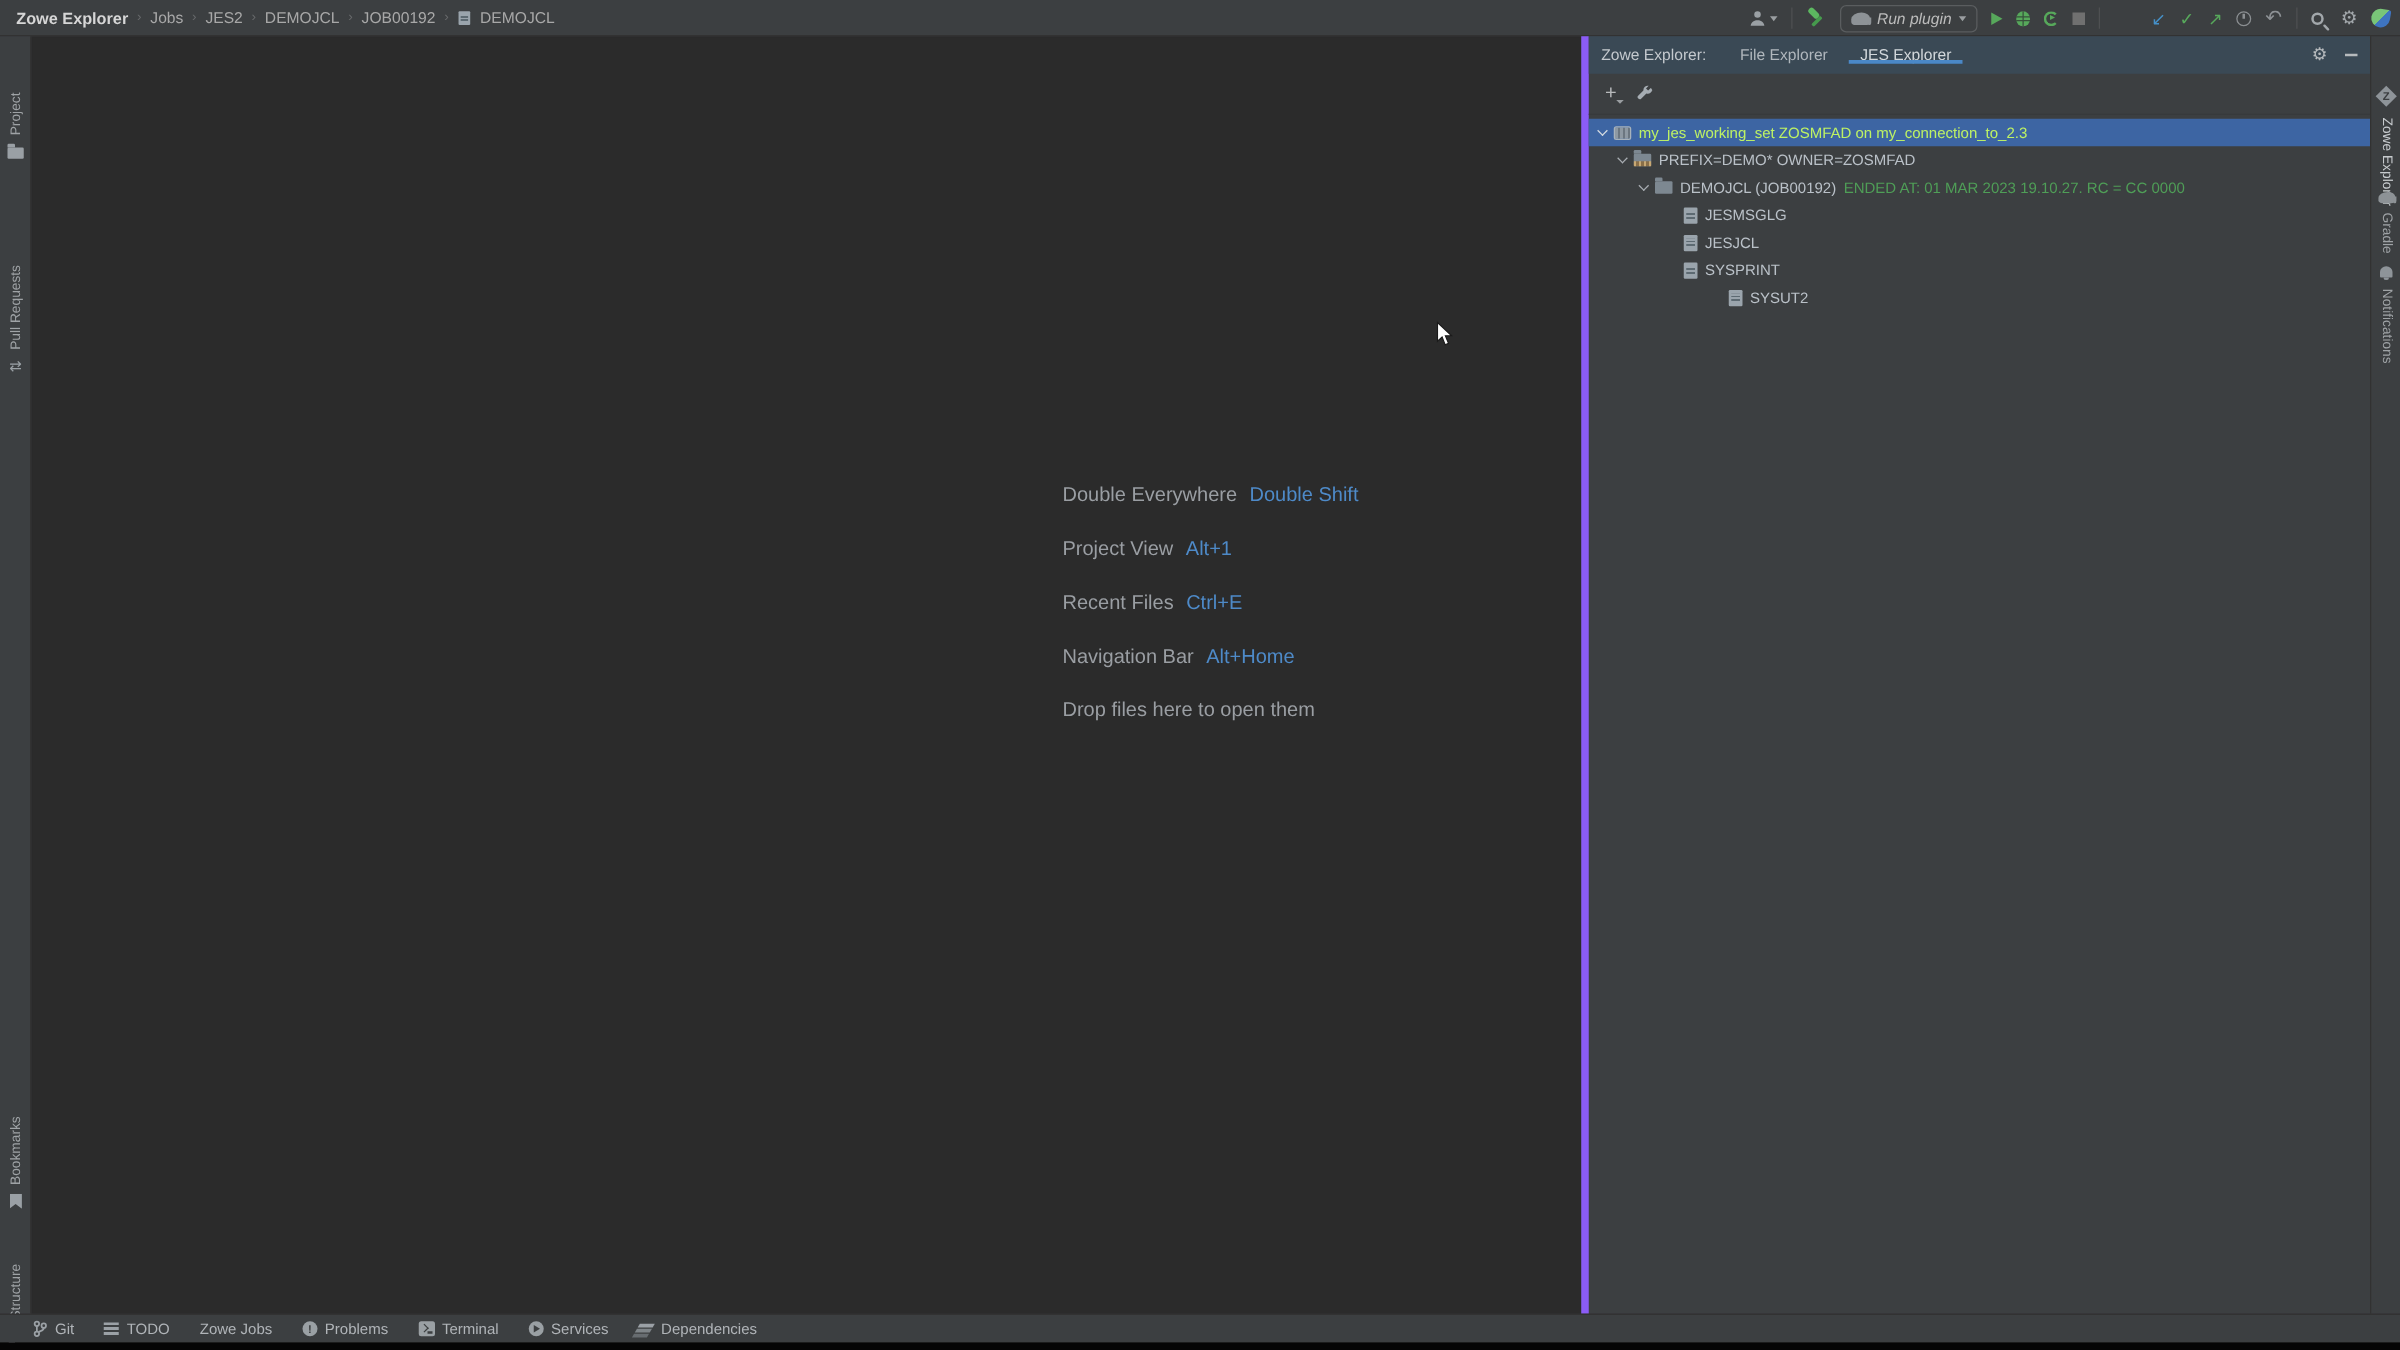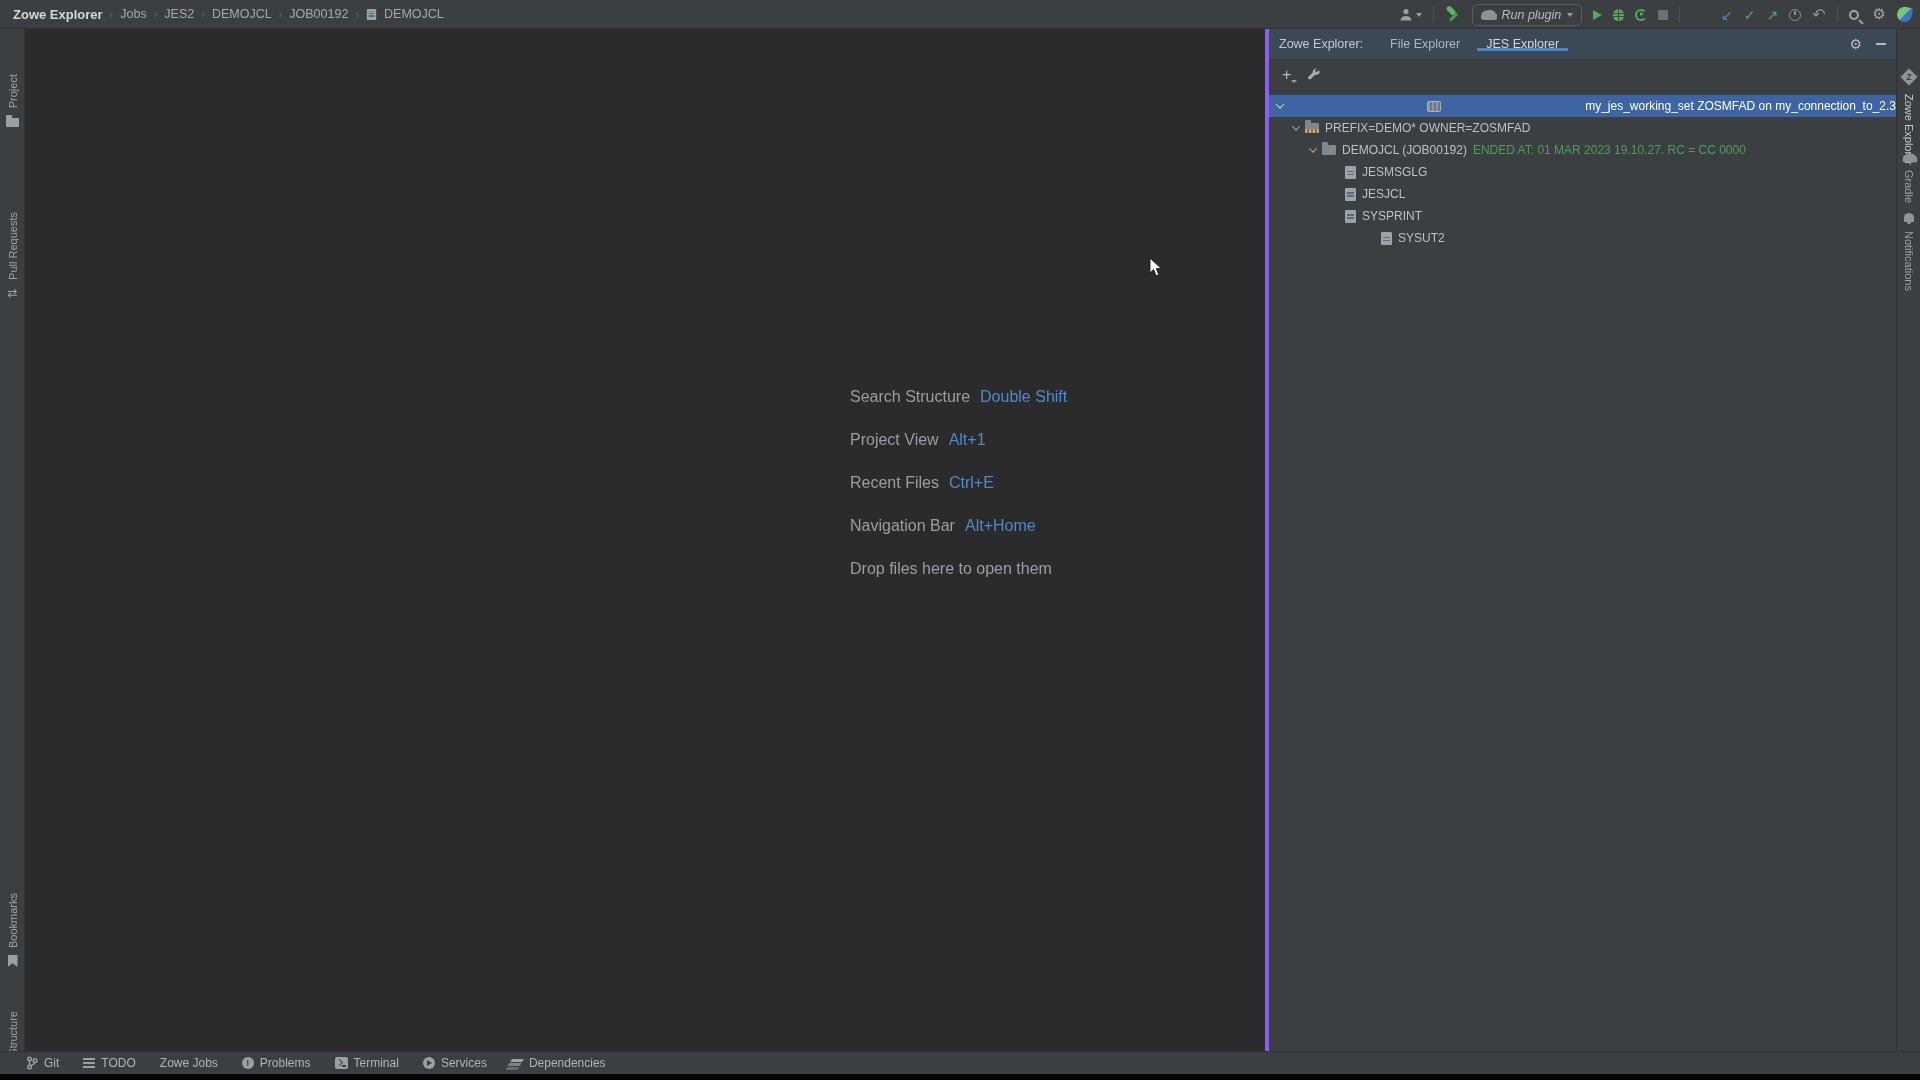--- a/index.html
+++ b/index.html
@@ -52,36 +52,36 @@
   .i-structure { position:relative; width:12px; height:12px; }
   .i-structure::before { content:""; position:absolute; left:0; top:1px; width:5px; height:5px; background:#9aa0a5; box-shadow:7px 3px 0 #9aa0a5, 0 7px 0 #70757a; }
 
   
   .editor { position:absolute; left:26px; top:30px; width:1239px; height:1021px; background:#2b2b2b; }
   .hints { position:absolute; left:824px; top:345px; font-size:16px; }
   .hint-row { height:43px; display:flex; align-items:center; gap:10px; color:#9a9ea3; }
   .hint-key { color:#4e8ac8; }
 
   
-  .panel { position:absolute; left:1265px; top:29px; width:631px; height:1022px; background:#3c3f41; border-left:4px solid #8b5cf6; }
+  .panel { position:absolute; left:1265px; top:29px; width:631px; height:1022px; background:#3c3f41; border-left:6px solid #8b5cf6; }
   .panel-head { position:absolute; left:0; top:0; width:100%; height:30px; background:#3a4955; display:flex; align-items:center; }
   .panel-title { color:#c4c9ce; font-size:12.5px; padding:0 14px 0 10px; }
   .ptab { position:relative; height:14px; display:flex; align-items:center; padding:0 13px; color:#b0b7bd; font-size:12.5px; cursor:default; }
   .ptab.active { color:#d3d8dc; }
   .ptab.active::after { content:""; position:absolute; left:4px; right:4px; bottom:0; height:3px; background:#4a88c7; }
   .phead-right { position:absolute; right:10px; top:0; height:30px; display:flex; align-items:center; gap:14px; }
   .i-min { width:10px; height:2px; background:#b6babd; }
   .panel-tools { position:absolute; left:0; top:30px; width:100%; height:33px; display:flex; align-items:center; gap:16px; padding-left:13px; border-bottom:1px solid #373a3c; }
   .i-plus { position:relative; color:#b8babc; font-size:16px; line-height:1; }
   .i-plus::after { content:""; position:absolute; right:-6px; bottom:0; border-left:3px solid transparent; border-right:3px solid transparent; border-top:3.5px solid #9a9ea1; }
 
   
   .tree { position:absolute; left:0; top:66px; width:100%; }
   .trow { position:relative; height:22px; display:flex; align-items:center; gap:6px; font-size:12px; color:#bac1c8; cursor:default; white-space:nowrap; }
-  .trow.selected { background:#3d65a3; color:#ffffff;justify-content:space-between; }
+  .trow.selected { background:#3d65a3; color:#bef264; }
   .chev { width:6px; height:6px; border-right:1.6px solid #a9aeb3; border-bottom:1.6px solid #a9aeb3; transform:rotate(45deg) translate(-1px,-1px); flex:0 0 auto; }
   .i-ws { width:14px; height:11px; border-radius:2px; border:1px solid #a8b2bb; background:repeating-linear-gradient(90deg,#8e99a3 0 2px,#6b7680 2px 4px); flex:0 0 auto; }
   .i-folder { position:relative; width:14px; height:10px; background:#7d8891; border-radius:1px; flex:0 0 auto; }
   .i-folder::before { content:""; position:absolute; top:-3px; left:0; width:6px; height:3px; background:#7d8891; border-radius:1px 1px 0 0; }
   .i-folder.filter::after { content:""; position:absolute; left:0; right:0; bottom:0; height:4px; background:repeating-linear-gradient(90deg,#c8a873 0 2px,#8a6f48 2px 4px); }
   .i-file { position:relative; width:11px; height:13px; background:#9aa4ac; border-radius:1px; flex:0 0 auto; }
   .i-file::after { content:""; position:absolute; left:2px; right:2px; top:3px; height:7px;
     background:repeating-linear-gradient(#9aa4ac 0 1.5px,#5d6a72 1.5px 3px); }
   .status-green { color:#4f9e57; }
 
@@ -179,21 +179,21 @@
     </div>
     <div class="stripe-item" style="top:982px">
       <span class="vtext-up">Structure</span>
       <span class="i-structure"></span>
     </div>
   </div>
 
   <div class="editor">
     <div class="hints">
       <div class="hint-row">
-        <span>Search Structure</span>
+        <span>Double Everywhere</span>
         <span class="hint-key">Double Shift</span>
       </div>
       <div class="hint-row">
         <span>Project View</span>
         <span class="hint-key">Alt+1</span>
       </div>
       <div class="hint-row">
         <span>Recent Files</span>
         <span class="hint-key">Ctrl+E</span>
       </div>

